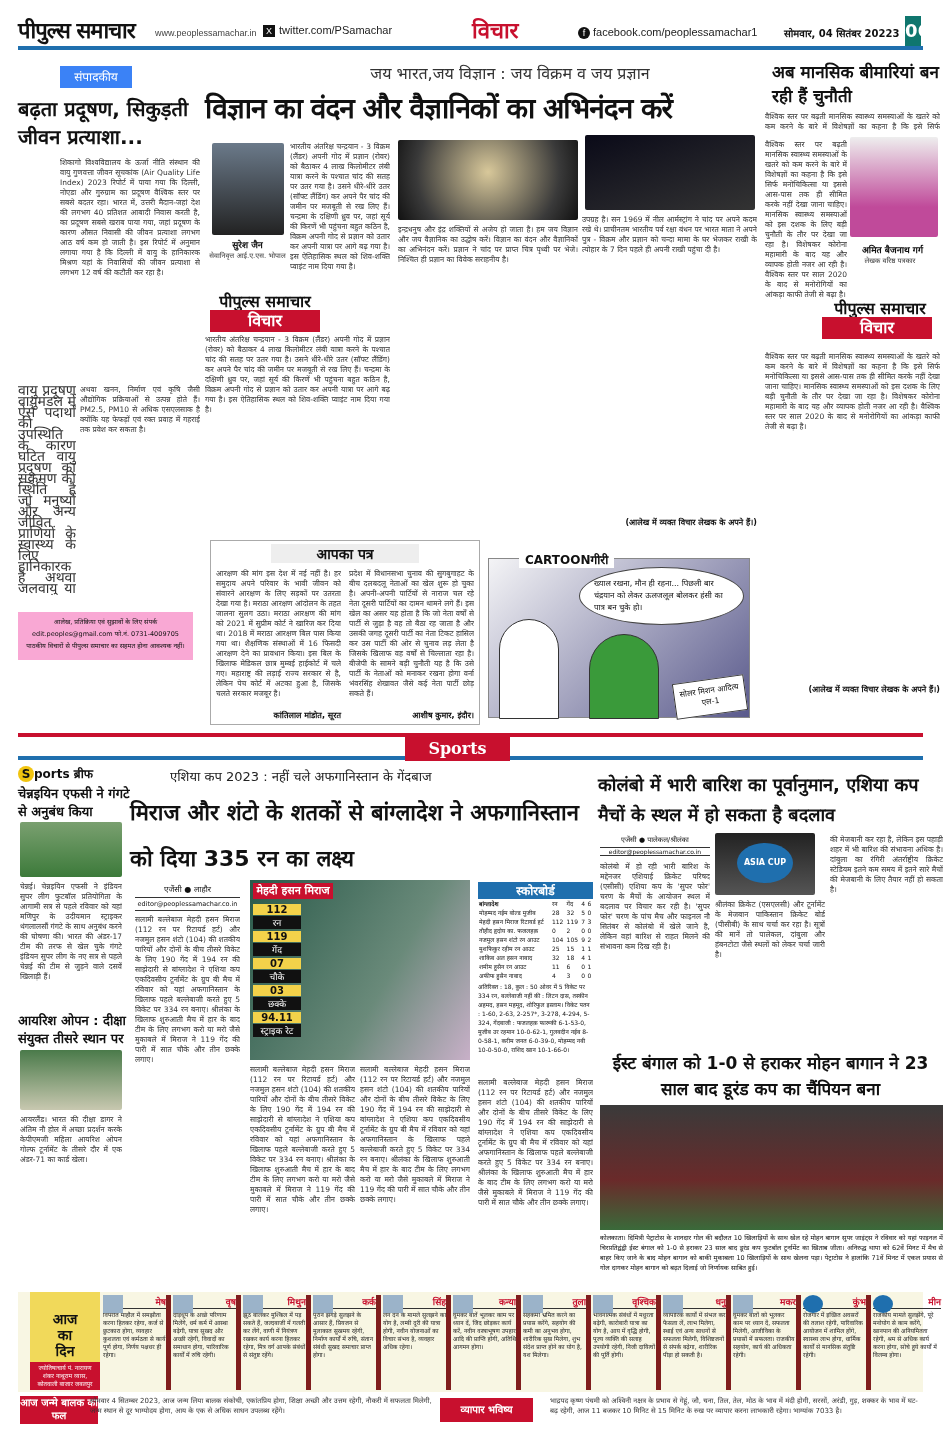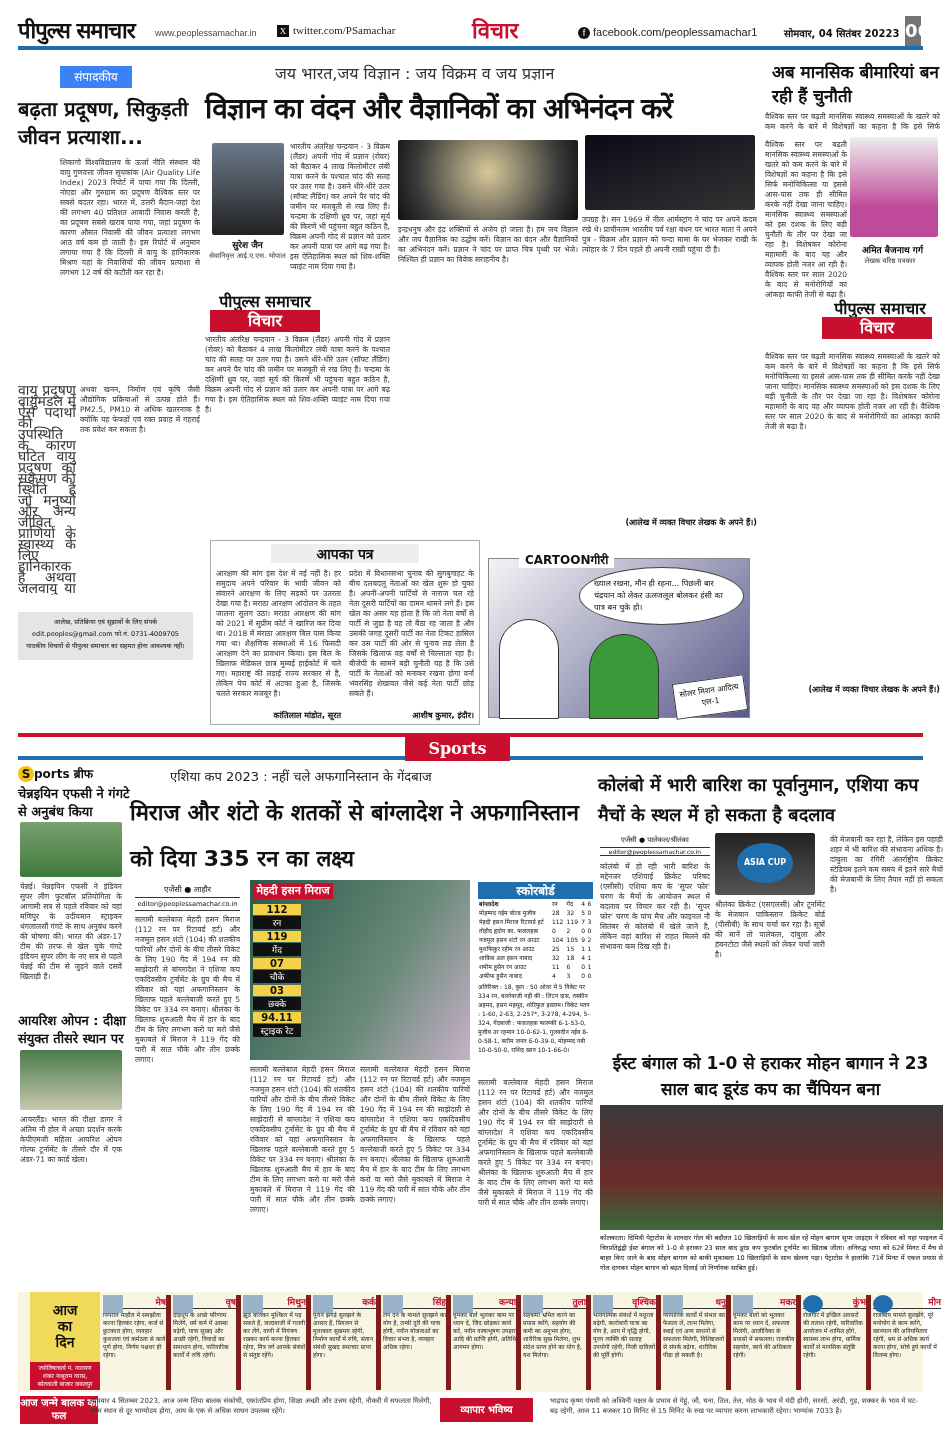--- a/index.html
+++ b/index.html
@@ -1,32 +1,32 @@
 <!DOCTYPE html>
 <html><head>
 <meta charset="utf-8">
 <style>
 *{box-sizing:border-box;margin:0;padding:0}
 body{width:945px;height:1445px;background:#fff;font-family:"DejaVu Sans",sans-serif;color:#111;position:relative;overflow:hidden}
 .abs{position:absolute}
 .masthead{top:0;left:0;width:945px;height:52px}
 .logo{left:18px;top:14px;font-size:22px;font-weight:bold;color:#111;letter-spacing:-1px}
 .site{left:155px;top:28px;font-size:9px;color:#444;font-family:"Liberation Sans",sans-serif}
-.tw{left:277px;top:24px;font-size:11px;color:#222;font-family:Liberation Serif, serif}
+.tw{left:263px;top:24px;font-size:11px;color:#222;font-family:Liberation Sans, sans-serif}
 .tw .x{display:inline-block;width:12px;height:12px;background:#111;color:#fff;font-size:9px;text-align:center;line-height:12px;margin-right:4px}
 .section{left:472px;top:14px;font-size:22px;font-weight:bold;color:#c8102e}
 .fb{left:578px;top:26px;font-size:11px;color:#222;font-family:"Liberation Sans",sans-serif}
 .fb .f{display:inline-block;width:12px;height:12px;background:#111;border-radius:50%;color:#fff;font-size:9px;text-align:center;line-height:12px;margin-right:3px}
 .date{left:784px;top:26px;font-size:10px;font-weight:bold}
-.pg{left:925px;top:16px;width:16px;height:30px;background:#737373;color:#fff;font-size:18px;font-weight:bold;text-align:center;line-height:30px;transform:translateX(-20px)}
+.pg{left:925px;top:16px;width:16px;height:30px;background:#0f766e;color:#fff;font-size:18px;font-weight:bold;text-align:center;line-height:30px;transform:translateX(-20px)}
 .rule{left:18px;top:46px;width:905px;height:4px;background:#1f6fae}
 .tag{left:60px;top:66px;width:72px;height:22px;background:#3b82f6;color:#fff;font-size:12px;text-align:center;line-height:22px}
 .edh{left:18px;top:95px;width:180px;font-size:20px;font-weight:bold;line-height:28px}
 .col{font-size:7.5px;line-height:10px;color:#333;text-align:justify;overflow:hidden}
-.kicker{left:275px;top:62px;width:470px;font-size:16px;color:#333}
+.kicker{left:275px;top:62px;width:470px;text-align:center;font-size:16px;color:#333}
 .mainh{left:205px;top:88px;width:555px;text-align:left;font-size:28px;font-weight:bold;letter-spacing:-1px}
 .photo{background:#555;border-radius:2px}
 .byline{font-size:9px;font-weight:bold;text-align:center}
 .sub{font-size:7px;text-align:center;color:#333}
 .brand{font-size:16px;font-weight:bold;text-align:center}
 .redlabel{background:#c8102e;color:#fff;font-size:16px;font-weight:bold;text-align:center}
 .rh{left:772px;top:60px;width:170px;font-size:17px;font-weight:bold;line-height:24px}
 .box{border:1px solid #aaa}
 .letters-title{font-size:14px;font-weight:bold;text-align:center;background:#eee}
 .sig{font-size:8px;font-weight:bold;text-align:right}
@@ -46,21 +46,21 @@
 .stat{background:#f3d24a;font-size:10px;font-weight:bold;text-align:center;margin-top:2px}
 .statl{background:#111;color:#fff;font-size:9px;text-align:center;margin-top:1px}
 .sb-head{background:#1f6fae;color:#fff;font-size:12px;font-weight:bold;text-align:center}
 .sb-table{width:100%;font-size:6px;border-collapse:collapse}
 .sb-table td{padding:0 1px;line-height:9px}
 .rh2{left:598px;top:770px;width:345px;font-size:18px;font-weight:bold;line-height:30px}
 .eb{left:598px;top:1050px;width:345px;font-size:17px;font-weight:bold;line-height:26px;text-align:center}
 .teamphoto{background:linear-gradient(#3a3a3a,#6a2a2a 60%,#3a6a3a)}
 .hbar{left:18px;top:1292px;width:905px;height:100px;background:#f8f6e3}
 .aaj{left:30px;top:1292px;width:70px;height:98px;background:#f1d95a;text-align:center}
-.aaj .t{font-size:14px;font-weight:bold;line-height:16px;padding-top:10px}
+.aaj .t{font-size:14px;font-weight:bold;line-height:16px;padding-top:19px}
 .aaj .a{background:#c8102e;color:#fff;font-size:6px;line-height:8px;position:absolute;bottom:0;left:0;width:100%;padding:2px}
 .zod{top:1295px;width:68px;height:95px;border-right:5px solid #7f1d1d}
 .zod .n{font-size:9px;font-weight:bold;color:#c8102e;text-align:right;border-bottom:1px solid #333}
 .zod .ic{position:absolute;top:0;left:0;width:20px;height:18px;background:#9bb3c9}
 .zod .d{font-size:6px;line-height:8px;color:#222;margin-top:2px}
 .footlab{background:#c8102e;color:#fff;font-size:10px;font-weight:bold;text-align:center;line-height:13px}
 .foottxt{font-size:7px;line-height:10px;color:#333}
 </style>
 </head>
 <body>
@@ -73,22 +73,22 @@
   <div class="abs fb"><span class="f">f</span><span>facebook.com/peoplessamachar1</span></div>
   <div class="abs date">सोमवार, 04 सितंबर 20223</div>
   <div class="abs pg">06</div>
   <div class="abs rule"></div>
 </div>
 
 <div class="abs tag">संपादकीय</div>
 <div class="abs edh">बढ़ता प्रदूषण, सिकुड़ती जीवन प्रत्याशा...</div>
 <div class="abs col" style="left:60px;top:158px;width:140px;height:220px">शिकागो विश्वविद्यालय के ऊर्जा नीति संस्थान की वायु गुणवत्ता जीवन सूचकांक (Air Quality Life Index) 2023 रिपोर्ट में पाया गया कि दिल्ली, नोएडा और गुरुग्राम का प्रदूषण वैश्विक स्तर पर सबसे बदतर रहा। भारत में, उत्तरी मैदान-जहां देश की लगभग 40 प्रतिशत आबादी निवास करती है, का प्रदूषण सबसे खराब पाया गया, जहां प्रदूषण के कारण औसत निवासी की जीवन प्रत्याशा लगभग आठ वर्ष कम हो जाती है। इस रिपोर्ट में अनुमान लगाया गया है कि दिल्ली में वायु के हानिकारक मिश्रण यहां के निवासियों की जीवन प्रत्याशा से लगभग 12 वर्ष की कटौती कर रहा है।</div>
 <div class="abs col" style="left:18px;top:385px;width:58px;height:210px;font-size:14px;line-height:11px">वायु प्रदूषण वायुमंडल में ऐसे पदार्थों की उपस्थिति के कारण घटित वायु प्रदूषण का संक्रमण की स्थिति है जो मनुष्यों और अन्य जीवित प्राणियों के स्वास्थ्य के लिए हानिकारक है अथवा जलवायु या अन्य पदार्थों को क्षति पहुंचाती है।</div>
-<div class="abs col" style="left:80px;top:385px;width:120px;height:210px">अथवा खनन, निर्माण एवं कृषि जैसी औद्योगिक प्रक्रियाओं से उत्पन्न होते हैं। PM2.5, PM10 से अधिक खतरनाक है क्योंकि यह फेफड़ों एवं रक्त प्रवाह में गहराई तक प्रवेश कर सकता है।</div>
-<div class="abs" style="left:18px;top:612px;width:175px;height:48px;background:#e5e5e5;text-align:center;font-size:6.5px;line-height:12px;padding-top:4px">
+<div class="abs col" style="left:80px;top:385px;width:120px;height:210px">अथवा खनन, निर्माण एवं कृषि जैसी औद्योगिक प्रक्रियाओं से उत्पन्न होते हैं। PM2.5, PM10 से अधिक एसएलसाक है क्योंकि यह फेफड़ों एवं रक्त प्रवाह में गहराई तक प्रवेश कर सकता है।</div>
+<div class="abs" style="left:18px;top:612px;width:175px;height:48px;background:#f9a8d4;text-align:center;font-size:6.5px;line-height:12px;padding-top:4px">
   <div>आलेख, प्रतिक्रिया एवं सुझावों के लिए संपर्क</div>
   <div>edit.peoples@gmail.com फो.नं. 0731-4009705</div>
   <div>पाठकीय विचारों से पीपुल्स समाचार का सहमत होना आवश्यक नहीं।</div>
 </div>
 
 <div class="abs kicker">जय भारत,जय विज्ञान : जय विक्रम व जय प्रज्ञान</div>
 <div class="abs mainh">विज्ञान का वंदन और वैज्ञानिकों का अभिनंदन करें</div>
 <div class="abs photo" style="left:212px;top:143px;width:72px;height:92px;background:linear-gradient(#6b7a8a,#222)"></div>
 <div class="abs byline" style="left:205px;top:238px;width:85px">सुरेश जैन</div>
 <div class="abs sub" style="left:200px;top:251px;width:95px">सेवानिवृत्त आई.ए.एस. भोपाल</div>

